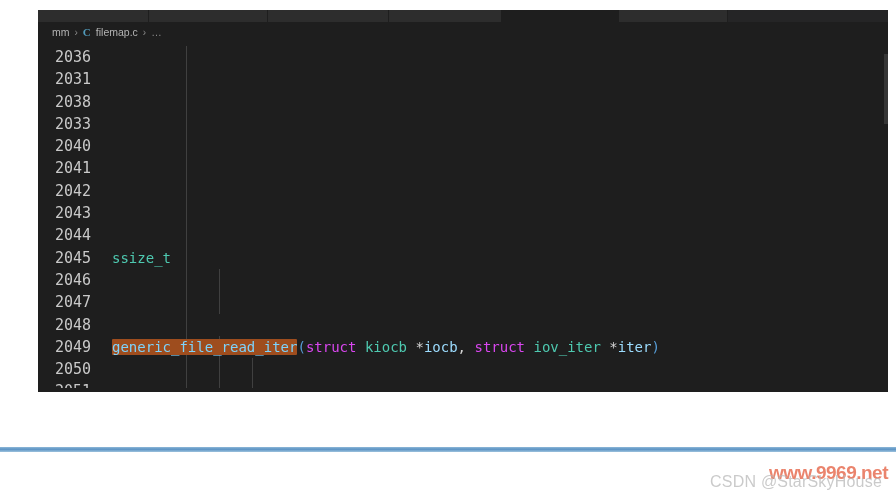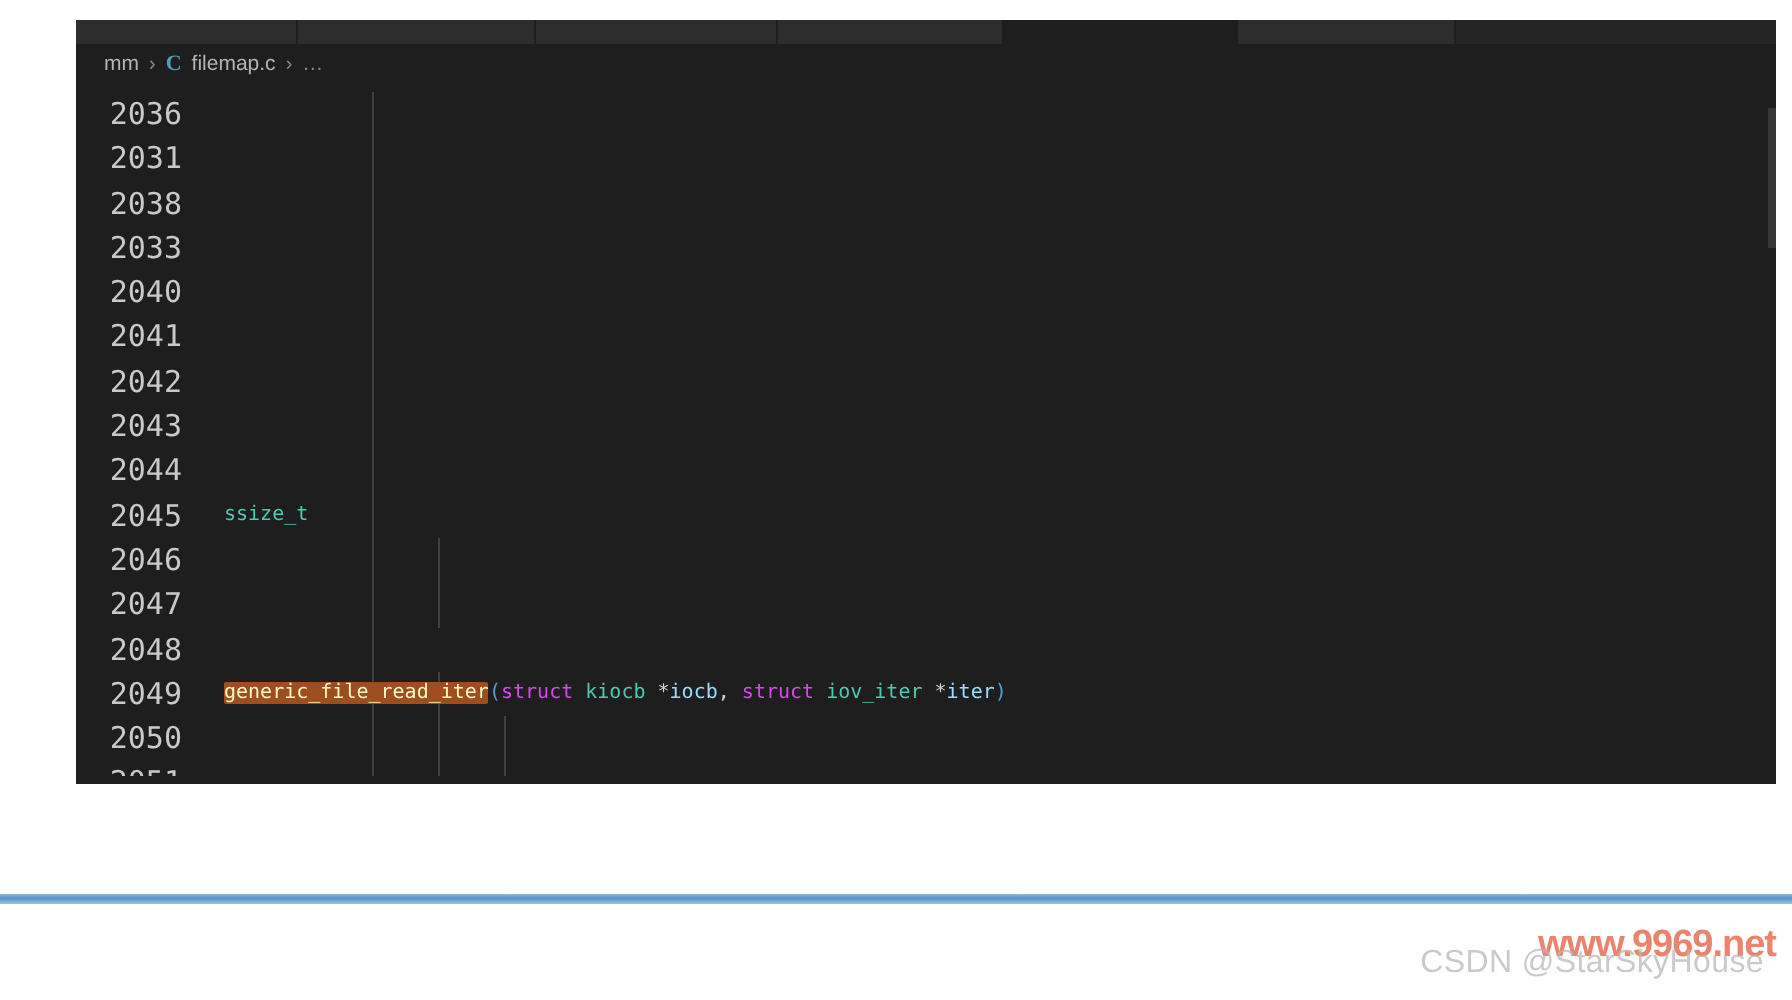--- a/index.html
+++ b/index.html
@@ -107,21 +107,21 @@
     flex: 0 0 12px;
     padding-top: 4px;
     background: #1e1e1e;
   }
 
   .code-lines {
     position: relative;
     flex: 1 1 auto;
     padding-top: 4px;
     font-family: "DejaVu Sans Mono", monospace;
-    font-size: 10px;
+    font-size: 14px;
     line-height: 22.3px;
     white-space: pre;
     color: #d4d4d4;
     overflow: hidden;
   }
   .code-lines .cl {
     display: block;
     height: 22.3px;
     position: relative;
   }
@@ -143,21 +143,21 @@
 
   
   .t-type     { color: #4ec9b0; }
   .t-struct   { color: #d946ef; }
   .t-var      { color: #9cdcfe; }
   .t-punct    { color: #d4d4d4; }
   .t-paren    { color: #569cd6; }
 
   .hl-symbol {
     background: #9e4d1e;
-    color: #fef9c3;
+    color: #7dd3fc;
     border-radius: 1px;
     text-align: center;
   }
 
   
   .scroll-sliver {
     position: absolute;
     right: 0;
     top: 12px;
     width: 4px;

